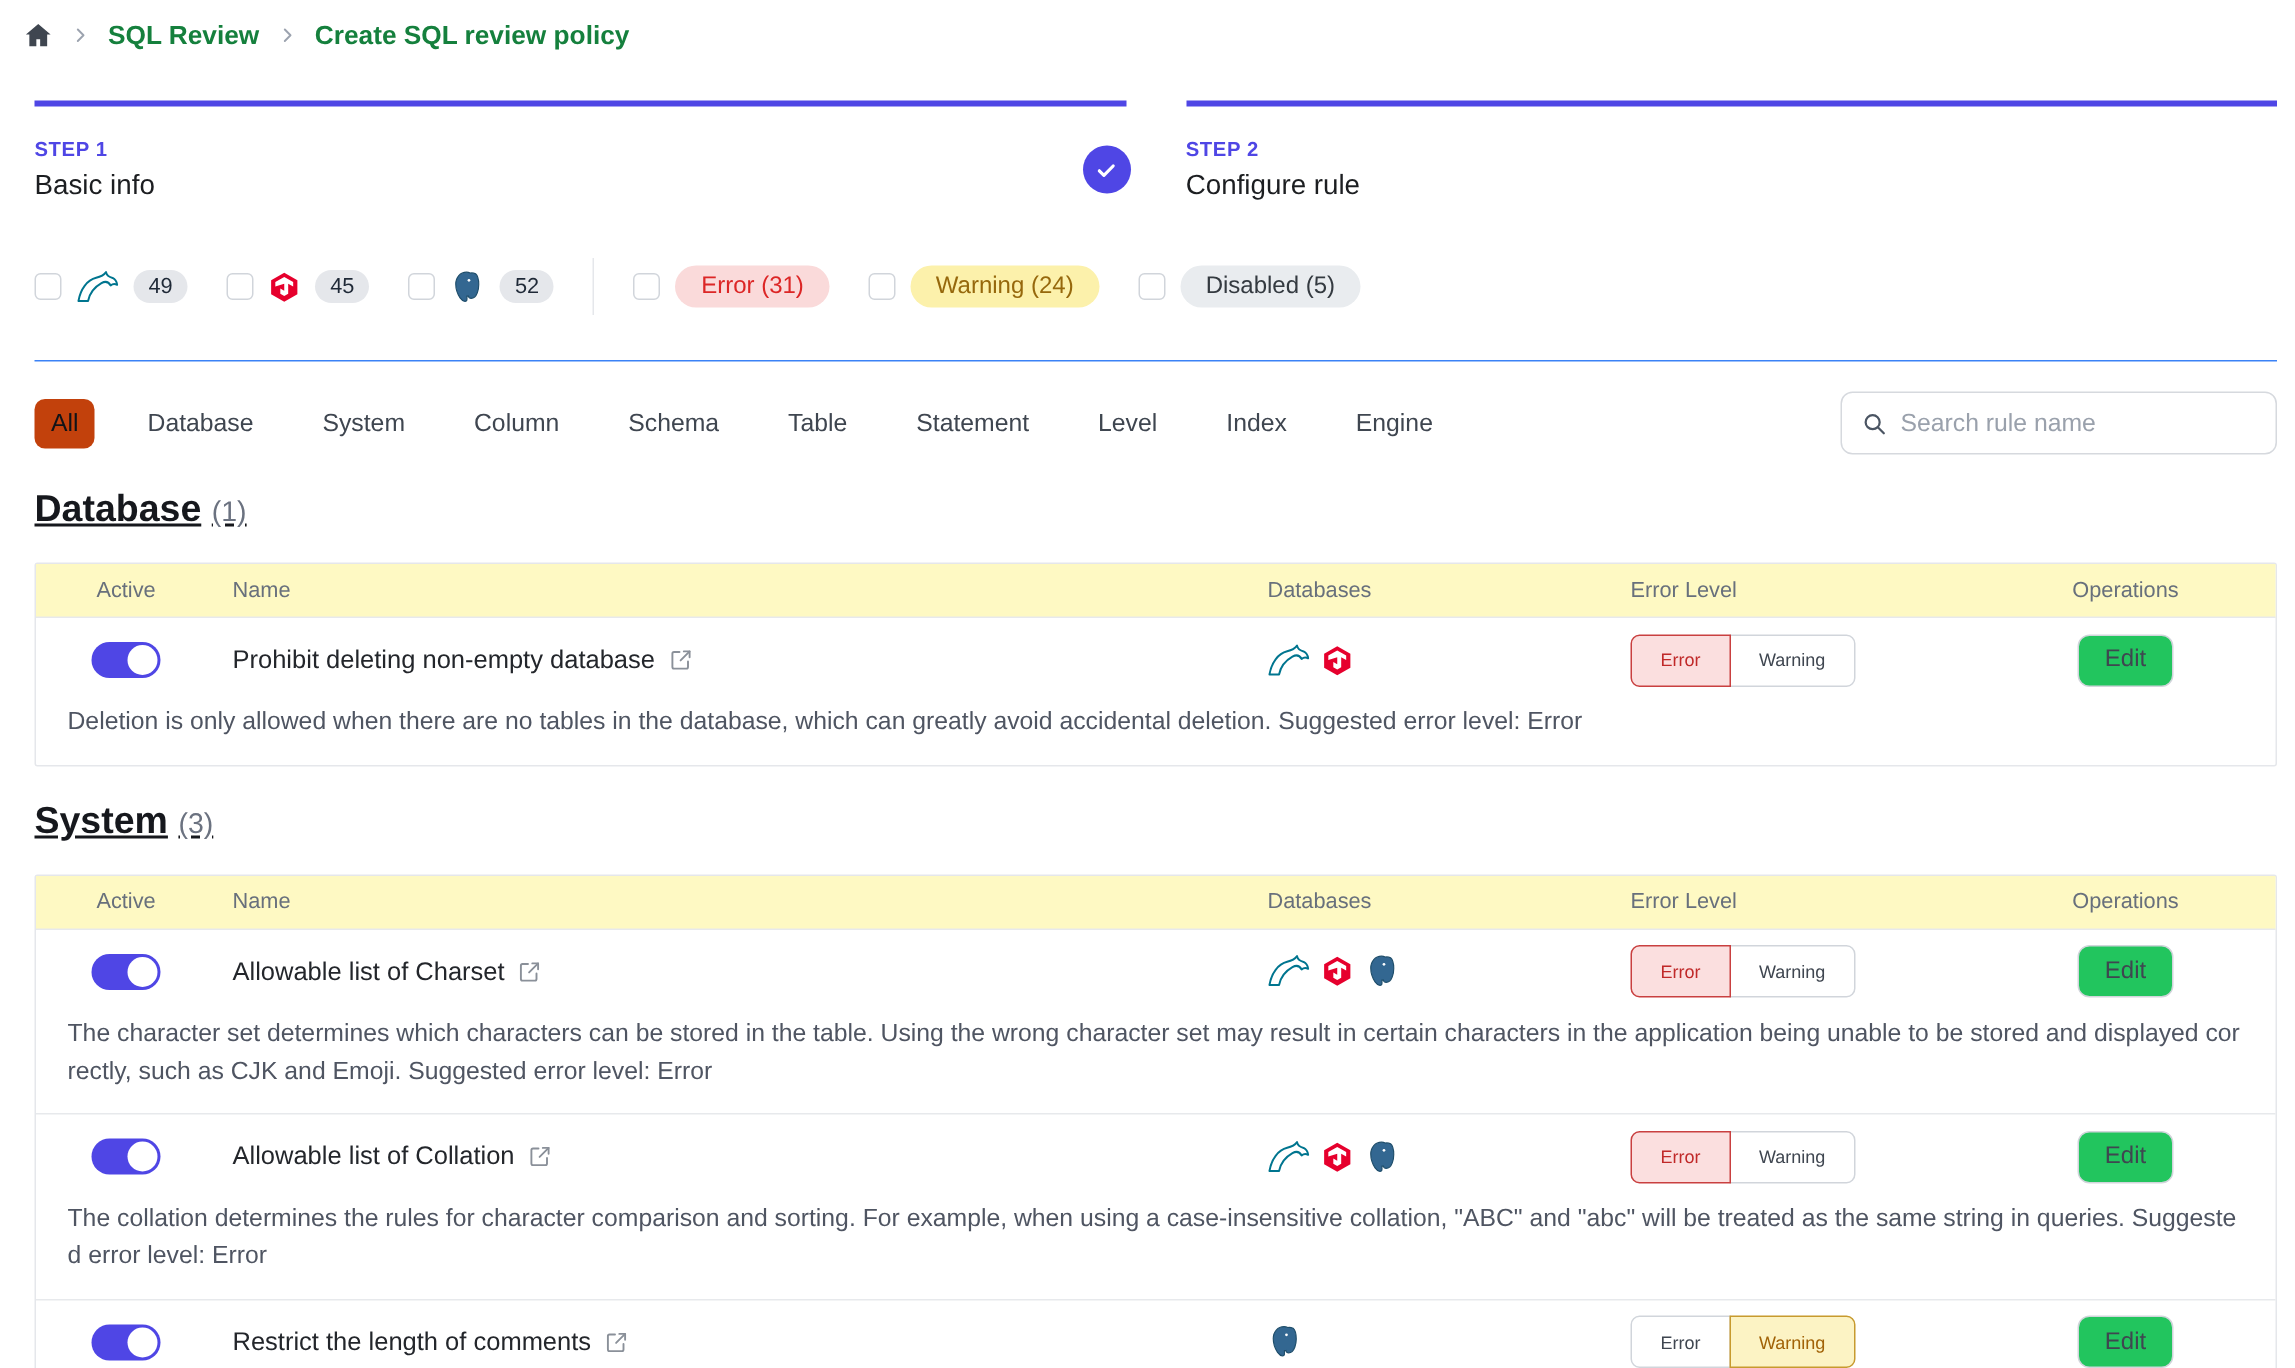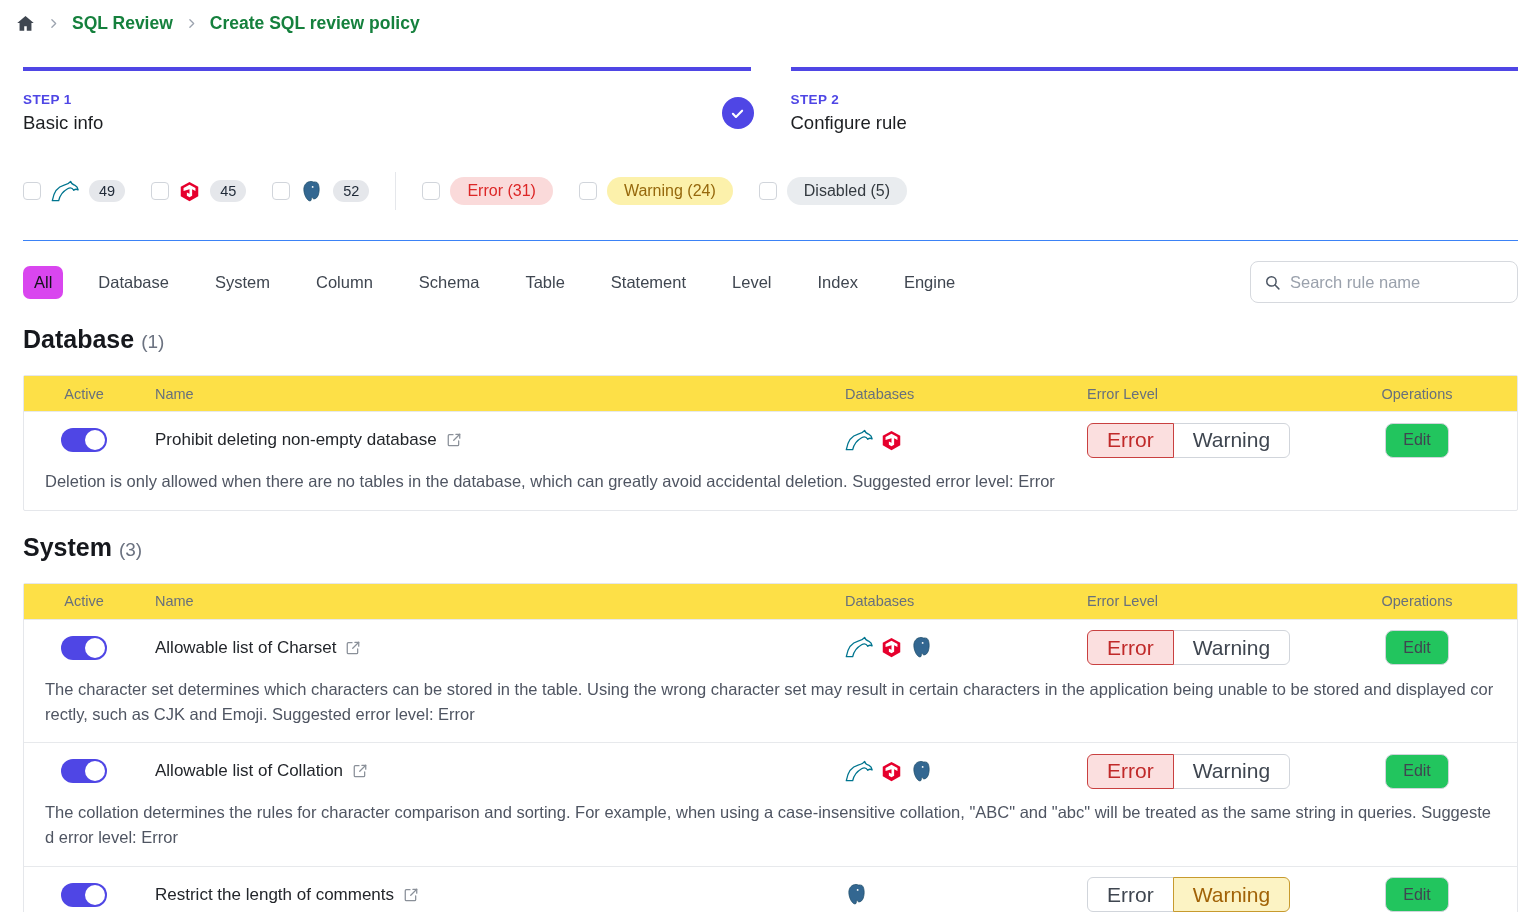--- a/index.html
+++ b/index.html
@@ -31,52 +31,52 @@
   .count-badge { background:#e5e7eb; color:#1f2937; font-size:14.5px; padding:3px 10px; border-radius:12px; }
   .v-divider { width:1px; height:38px; background:#e5e7eb; }
   .level-pill { font-size:16px; padding:5px 17px; border-radius:15px; }
   .lp-error    { background:#fadada; color:#dc2626; }
   .lp-warning  { background:#fcf1ab; color:#96680c; }
   .lp-disabled { background:#e9ecef; color:#343a40; }
 
   
   .tabsbar { display:flex; align-items:center; gap:24px; margin-top:20px; }
   .tab { font-size:16.5px; color:#3f4650; padding:7px 11px; border-radius:7px; cursor:pointer; white-space:nowrap; }
-  .tab-active { background:#d946ef; color:#101318; }
-  .searchbox { margin-left:auto; width:268px; height:42px; border:1px solid #d6d9de; border-radius:8px;
+  .tab-active { background:#c2410c; color:#101318; }
+  .searchbox { margin-left:auto; width:291px; height:42px; border:1px solid #d6d9de; border-radius:8px;
                display:flex; align-items:center; gap:9px; padding:10px 13px; background:#fff; }
   .searchbox input { border:none; outline:none; flex:1; font-size:16.5px; font-family:inherit; color:#1f2329; background:transparent; }
   .searchbox input::placeholder { color:#9aa1ac; }
 
   
   .section { margin-top:22px; }
-  .section h2 { font-size:25px; font-weight:700; color:#16181d; }
+  .section h2 { font-size:25px; font-weight:700; color:#16181d;text-decoration:underline; }
   .section h2 .cnt { font-size:19px; color:#6b7280; font-weight:400; margin-left:7px; }
   .rule-table { border:1px solid #e5e7eb; border-radius:2px; margin-top:21px; }
 
   .t-row { display:grid; grid-template-columns:120px minmax(0,1fr) 230px 245px 200px; align-items:center; }
-  .t-head { background:#fde047; color:#68707c; font-size:14.5px; height:36px; border-bottom:1px solid #e7e9ec; }
+  .t-head { background:#fef9c3; color:#68707c; font-size:14.5px; height:36px; border-bottom:1px solid #e7e9ec; }
   .c1 { display:flex; justify-content:center; }
   .c2 { padding-left:11px; display:flex; align-items:center; gap:9px; }
   .c3 { padding-left:3px; display:flex; align-items:center; gap:8px; }
   .c4 { padding-left:15px; }
   .c5 { display:flex; justify-content:center; }
   .t-head .c2 { gap:0; }
 
   .rule-block + .rule-block { border-top:1px solid #e7e9ec; }
   .rule-row { padding:10px 0; min-height:56px; }
   .rule-name { font-size:17px; color:#23262b; }
   .ext-link { display:flex; align-items:center; cursor:pointer; }
   .rule-desc { padding:1px 20px 16px 21px; color:#4f5562; font-size:16.5px; line-height:1.5; word-break:break-all; }
 
   .toggle { width:46px; height:24px; border-radius:12px; background:#4f46e5; position:relative; cursor:pointer; flex:0 0 auto; }
   .toggle::after { content:''; position:absolute; top:2px; right:2px; width:20px; height:20px; border-radius:50%; background:#fff; }
 
   .seg { display:inline-flex; }
-  .seg-btn { height:35px; padding:0 19px; font-size:21px; background:#fff; border:1px solid #d1d5db;
+  .seg-btn { height:35px; padding:0 19px; font-size:12px; background:#fff; border:1px solid #d1d5db;
              color:#3f4650; cursor:pointer; font-family:inherit; position:relative; }
   .seg-btn:first-child { border-radius:6px 0 0 6px; }
   .seg-btn:last-child  { border-radius:0 6px 6px 0; margin-left:-1px; }
   .seg-btn.sel-error   { background:#fbdfdf; border-color:#c94040; color:#c02929; z-index:1; }
   .seg-btn.sel-warning { background:#fcf3c4; border-color:#c79a2e; color:#a16207; z-index:1; }
 
   .edit-btn { height:35px; padding:0 17px; border:1px solid #d1d5db; border-radius:8px; background:#22c55e;
               color:#3f4650; font-size:16px; cursor:pointer; font-family:inherit; }
 
   .engine-icon { display:flex; align-items:center; }

